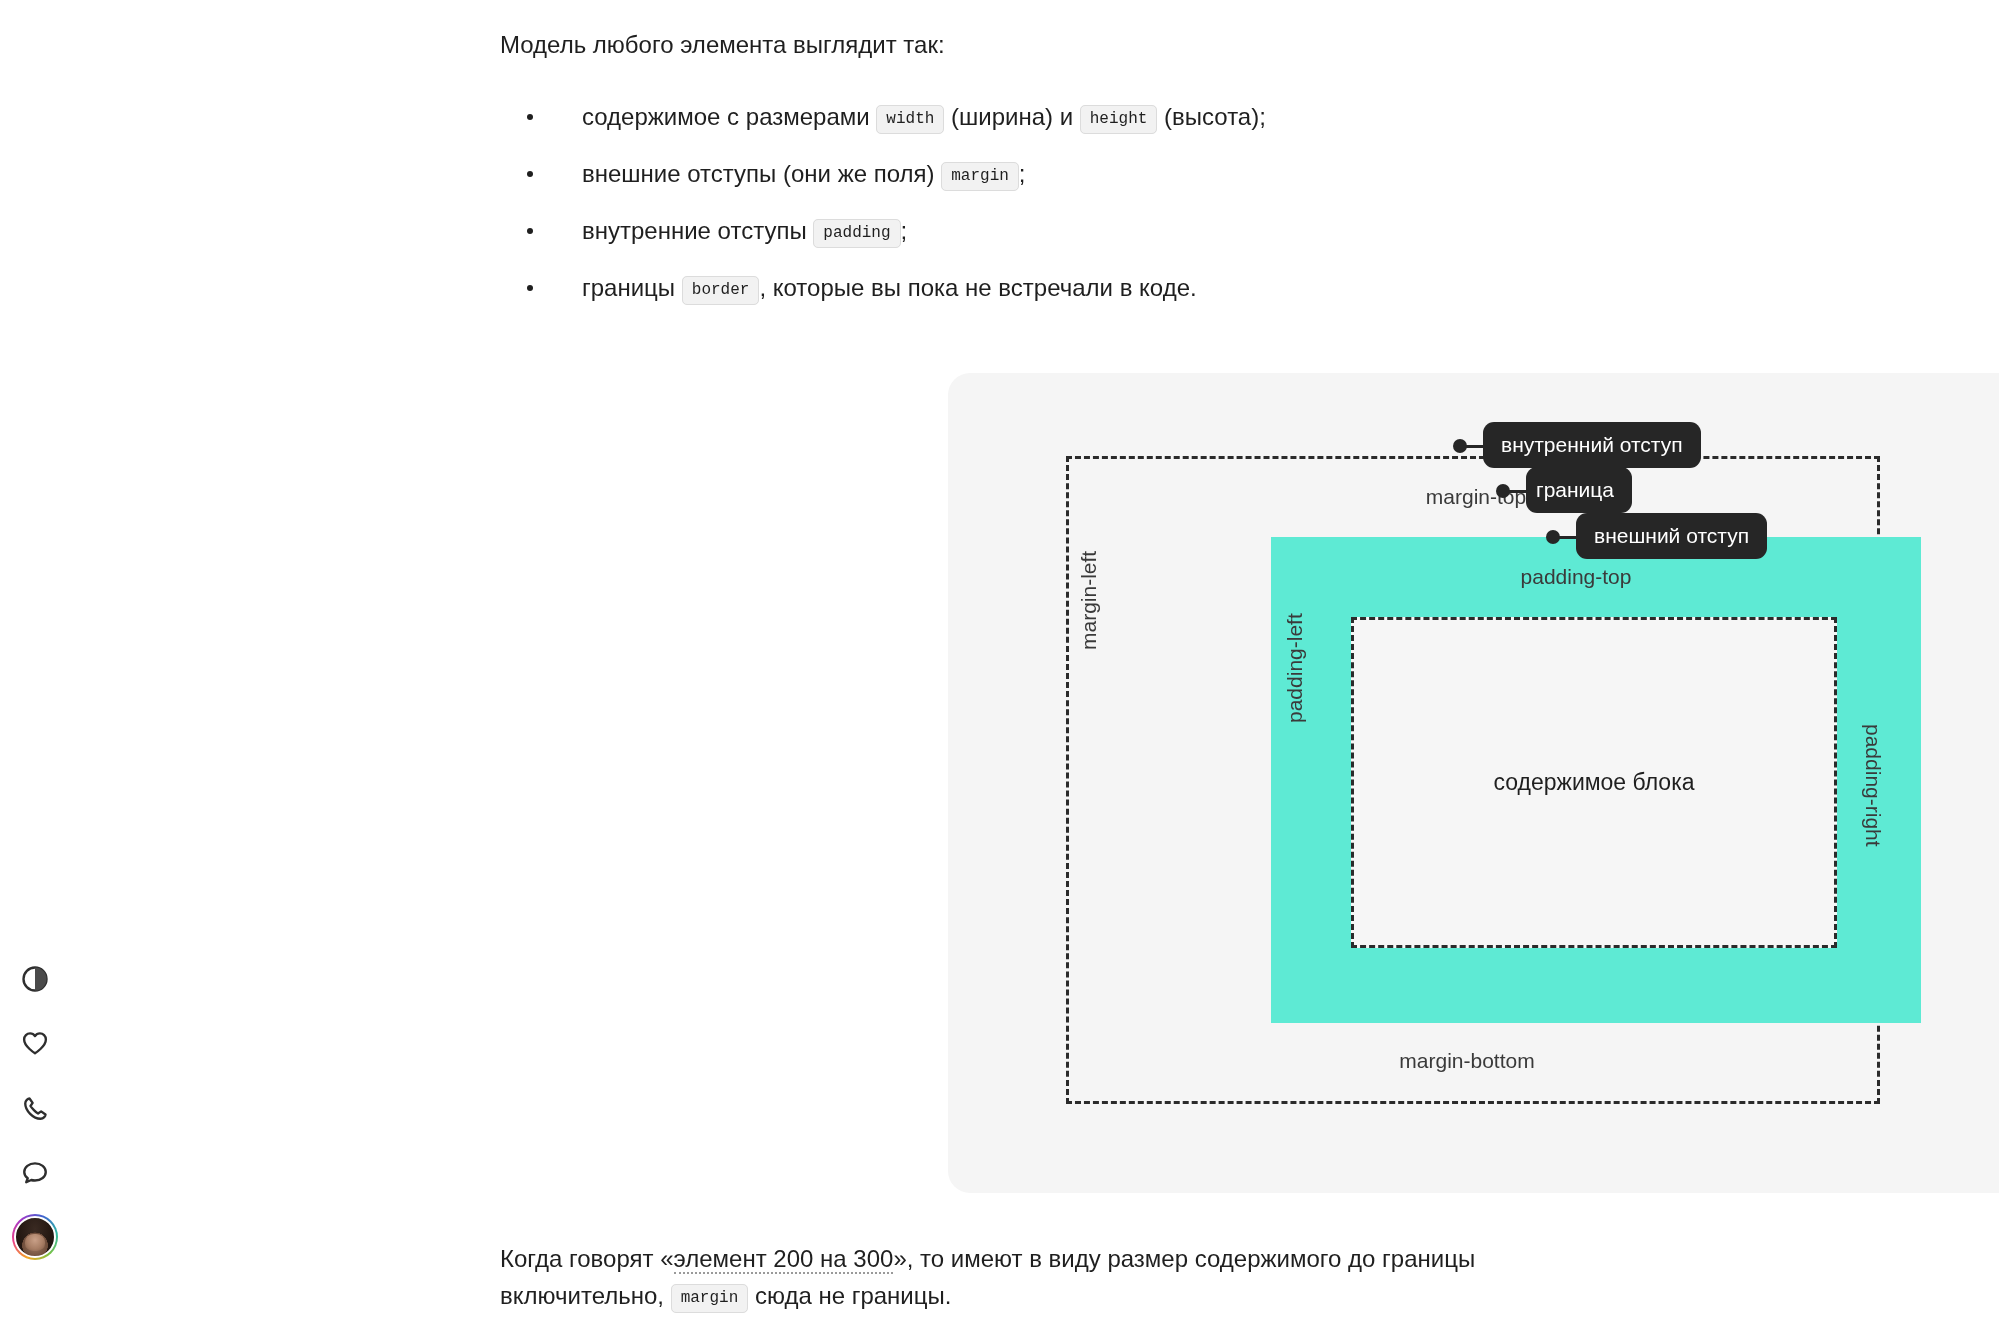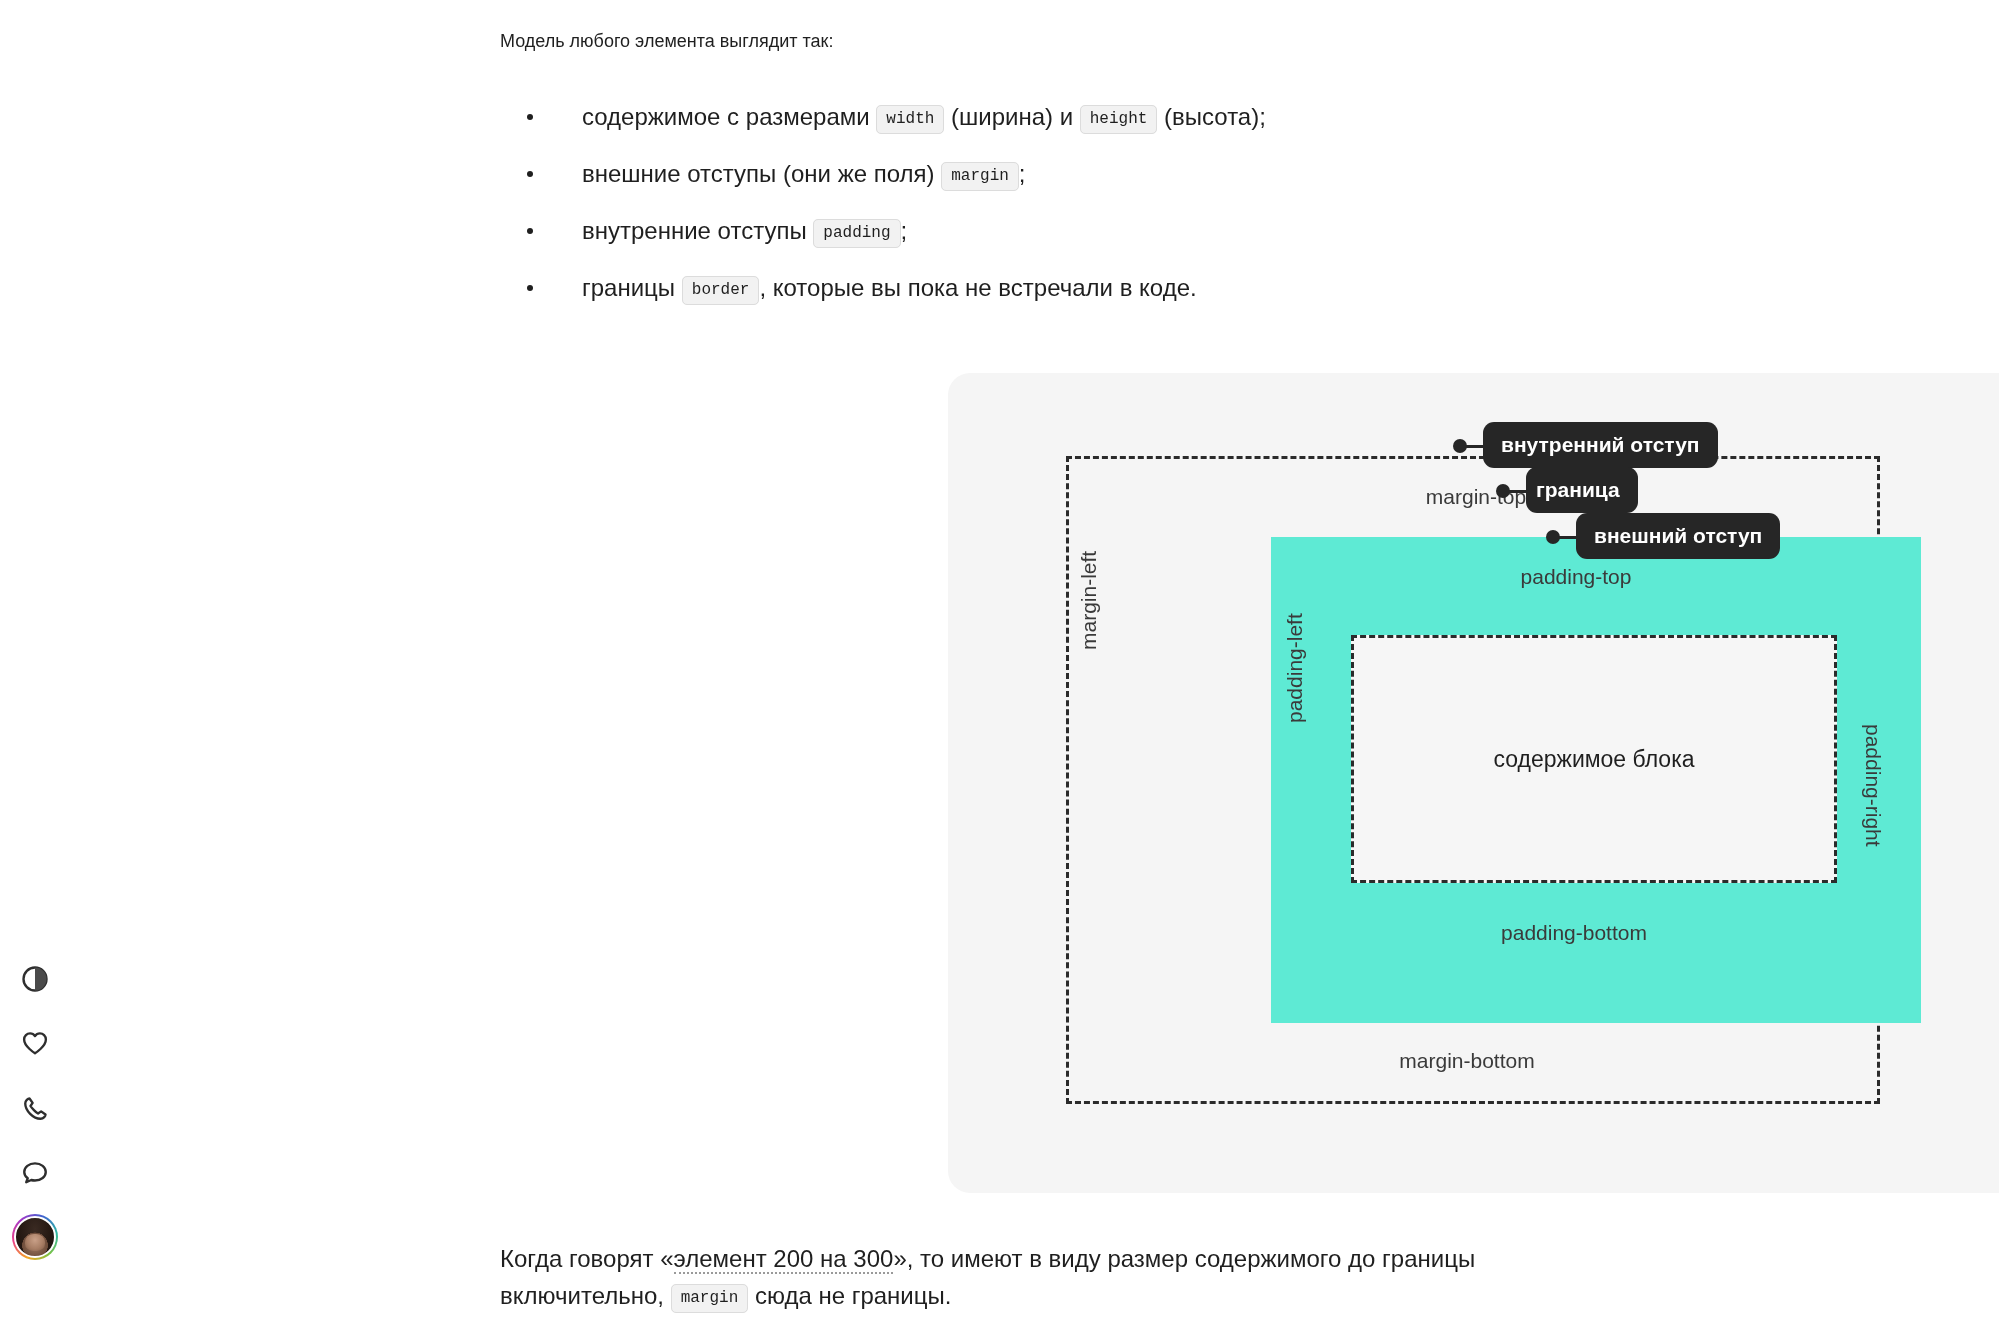--- a/index.html
+++ b/index.html
@@ -65,21 +65,21 @@
   #article {
     position: absolute;
     left: 500px;
     top: 0;
     width: 1190px;
   }
 
   .lede {
     position: absolute;
     left: 0; top: 28px;
-    font-size: 18px;
+    font-size: 24px;
     line-height: 1.45;
     color: #1f1f1f;
     white-space: nowrap;
   }
 
   ul.bullets {
     position: absolute;
     left: 0; top: 88px;
     margin: 0; padding: 0;
     list-style: none;
@@ -160,27 +160,26 @@
   #padding-box {
     position: absolute;
     inset: 0;
     background: #5eead4;
   }
 
   
   #content-box {
     position: absolute;
     left: 80px; top: 80px;
-    width: 486px; height: 248px;
+    width: 486px; height: 331px;
     background: #f6f6f6;
     border: 3px dashed #2b2b2b;
     display: flex;
     align-items: center;
     justify-content: center;
-    margin-top: 18px;
   }
   #content-box .content-label {
     font-size: 23px;
     color: #1f1f1f;
   }
 
   .h-label {
     position: absolute;
     font-size: 21px;
     color: #3a3a3a;
@@ -196,21 +195,21 @@
   }
   .v-up   { writing-mode: vertical-rl; transform: rotate(180deg) translate(0,0); }
   .v-down { writing-mode: vertical-rl; }
 
   
   .callout {
     position: absolute;
     background: #262626;
     color: #ffffff;
     font-size: 21px;
-    font-weight: bold;
+    font-weight: normal;
     border-radius: 11px;
     padding: 12px 18px 13px 18px;
     white-space: nowrap;
     line-height: 1;
   }
   .leader {
     position: absolute;
     height: 3px;
     background: #262626;
   }

